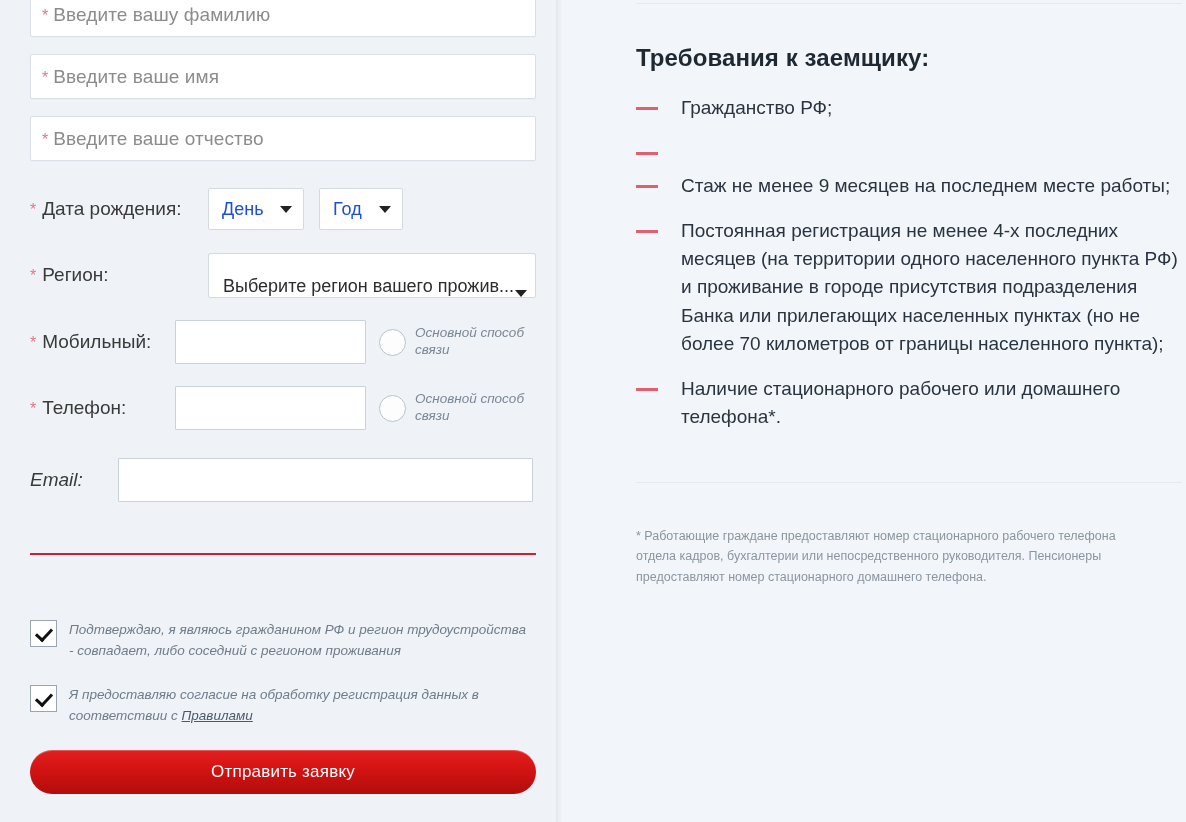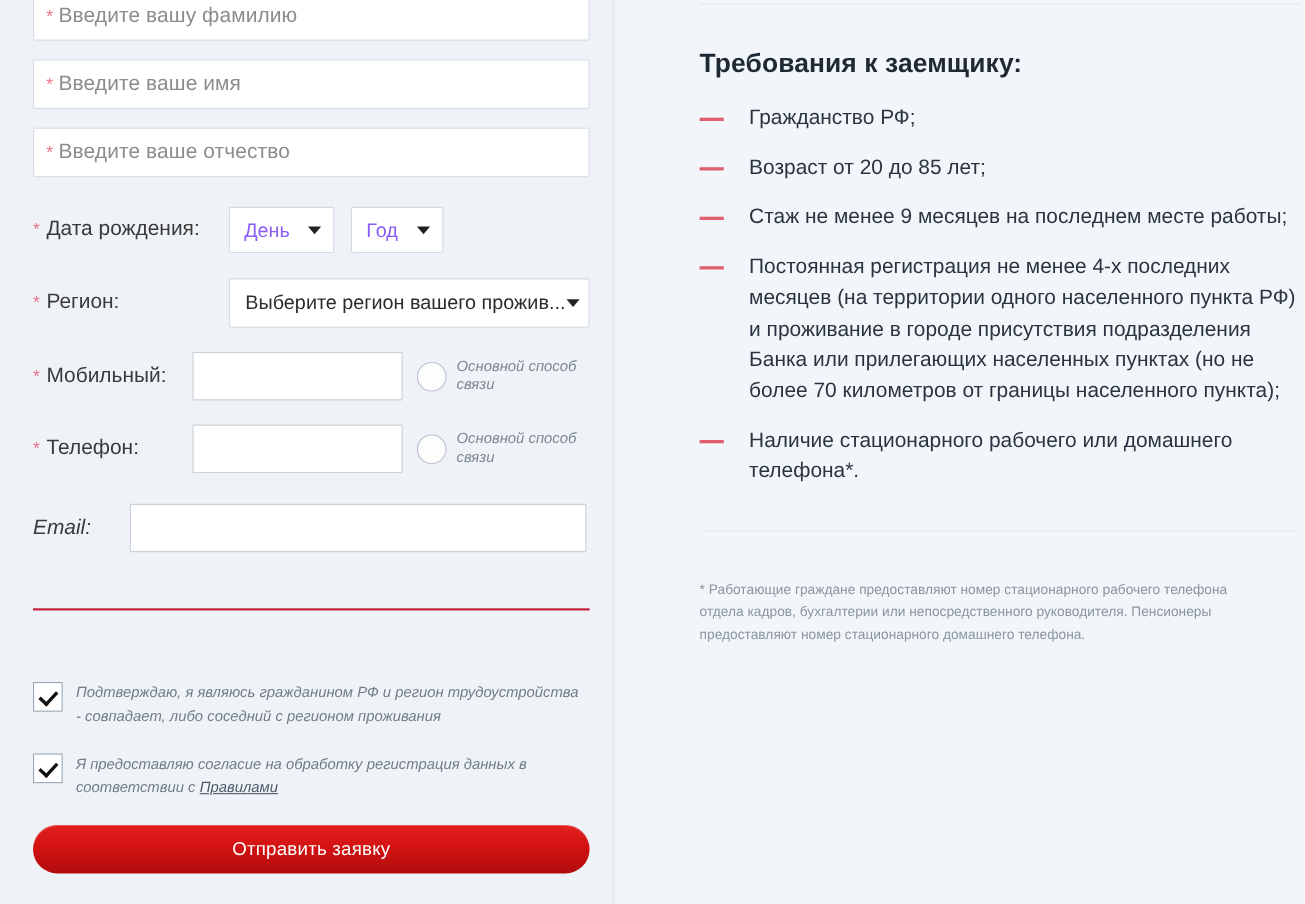--- a/index.html
+++ b/index.html
@@ -110,21 +110,21 @@
     box-sizing: border-box;
     height: 42px;
     background: #ffffff;
     border: 1px solid #d3dae1;
     border-radius: 2px;
     display: flex;
     align-items: center;
     justify-content: space-between;
     padding: 0 11px 0 13px;
     font-size: 18px;
-    color: #8b5cf6;
+    color: #1d4ed8;
     margin-right: 15px;
   }
   .sel-day   { width: 96px; }
   .sel-month { width: 128px; }
   .sel-year  { width: 84px; margin-right: 0; }
   .caret {
     width: 0; height: 0;
     border-left: 6px solid transparent;
     border-right: 6px solid transparent;
     border-top: 7px solid #222;
@@ -136,21 +136,21 @@
   .region-row { margin-top: 12px; height: 52px; }
   .region-row .row-label { width: 178px; }
   .region-select {
     box-sizing: border-box;
     width: 328px;
     height: 45px;
     background: #ffffff;
     border: 1px solid #d3dae1;
     border-radius: 2px;
     display: flex;
-    align-items: center;
+    align-items: flex-end;
     padding: 0 8px 0 14px;
     font-size: 18px;
     color: #2c2c2c;
     white-space: nowrap;
     overflow: hidden;
   }
   .region-select .caret { margin-left: 1px; }
 
   
   .phone-row { margin-top: 18px; height: 46px; }
@@ -440,21 +440,20 @@
     <div class="right-inner">
       <h2 class="req-title">Требования к заемщику:</h2>
 
       <ul class="req-list">
         <li class="req-item">
           <span class="dash"></span>
           <span class="req-text">Гражданство РФ;</span>
         </li>
         <li class="req-item">
           <span class="dash"></span>
-          <span class="req-text">Возраст от 20 до 85 лет;</span>
         </li>
         <li class="req-item">
           <span class="dash"></span>
           <span class="req-text">Стаж не менее 9 месяцев на последнем месте работы;</span>
         </li>
         <li class="req-item">
           <span class="dash"></span>
           <span class="req-text">Постоянная регистрация не менее 4-х последних месяцев (на территории одного населенного пункта РФ) и проживание в городе присутствия подразделения Банка или прилегающих населенных пунктах (но не более 70 километров от границы населенного пункта);</span>
         </li>
         <li class="req-item">

